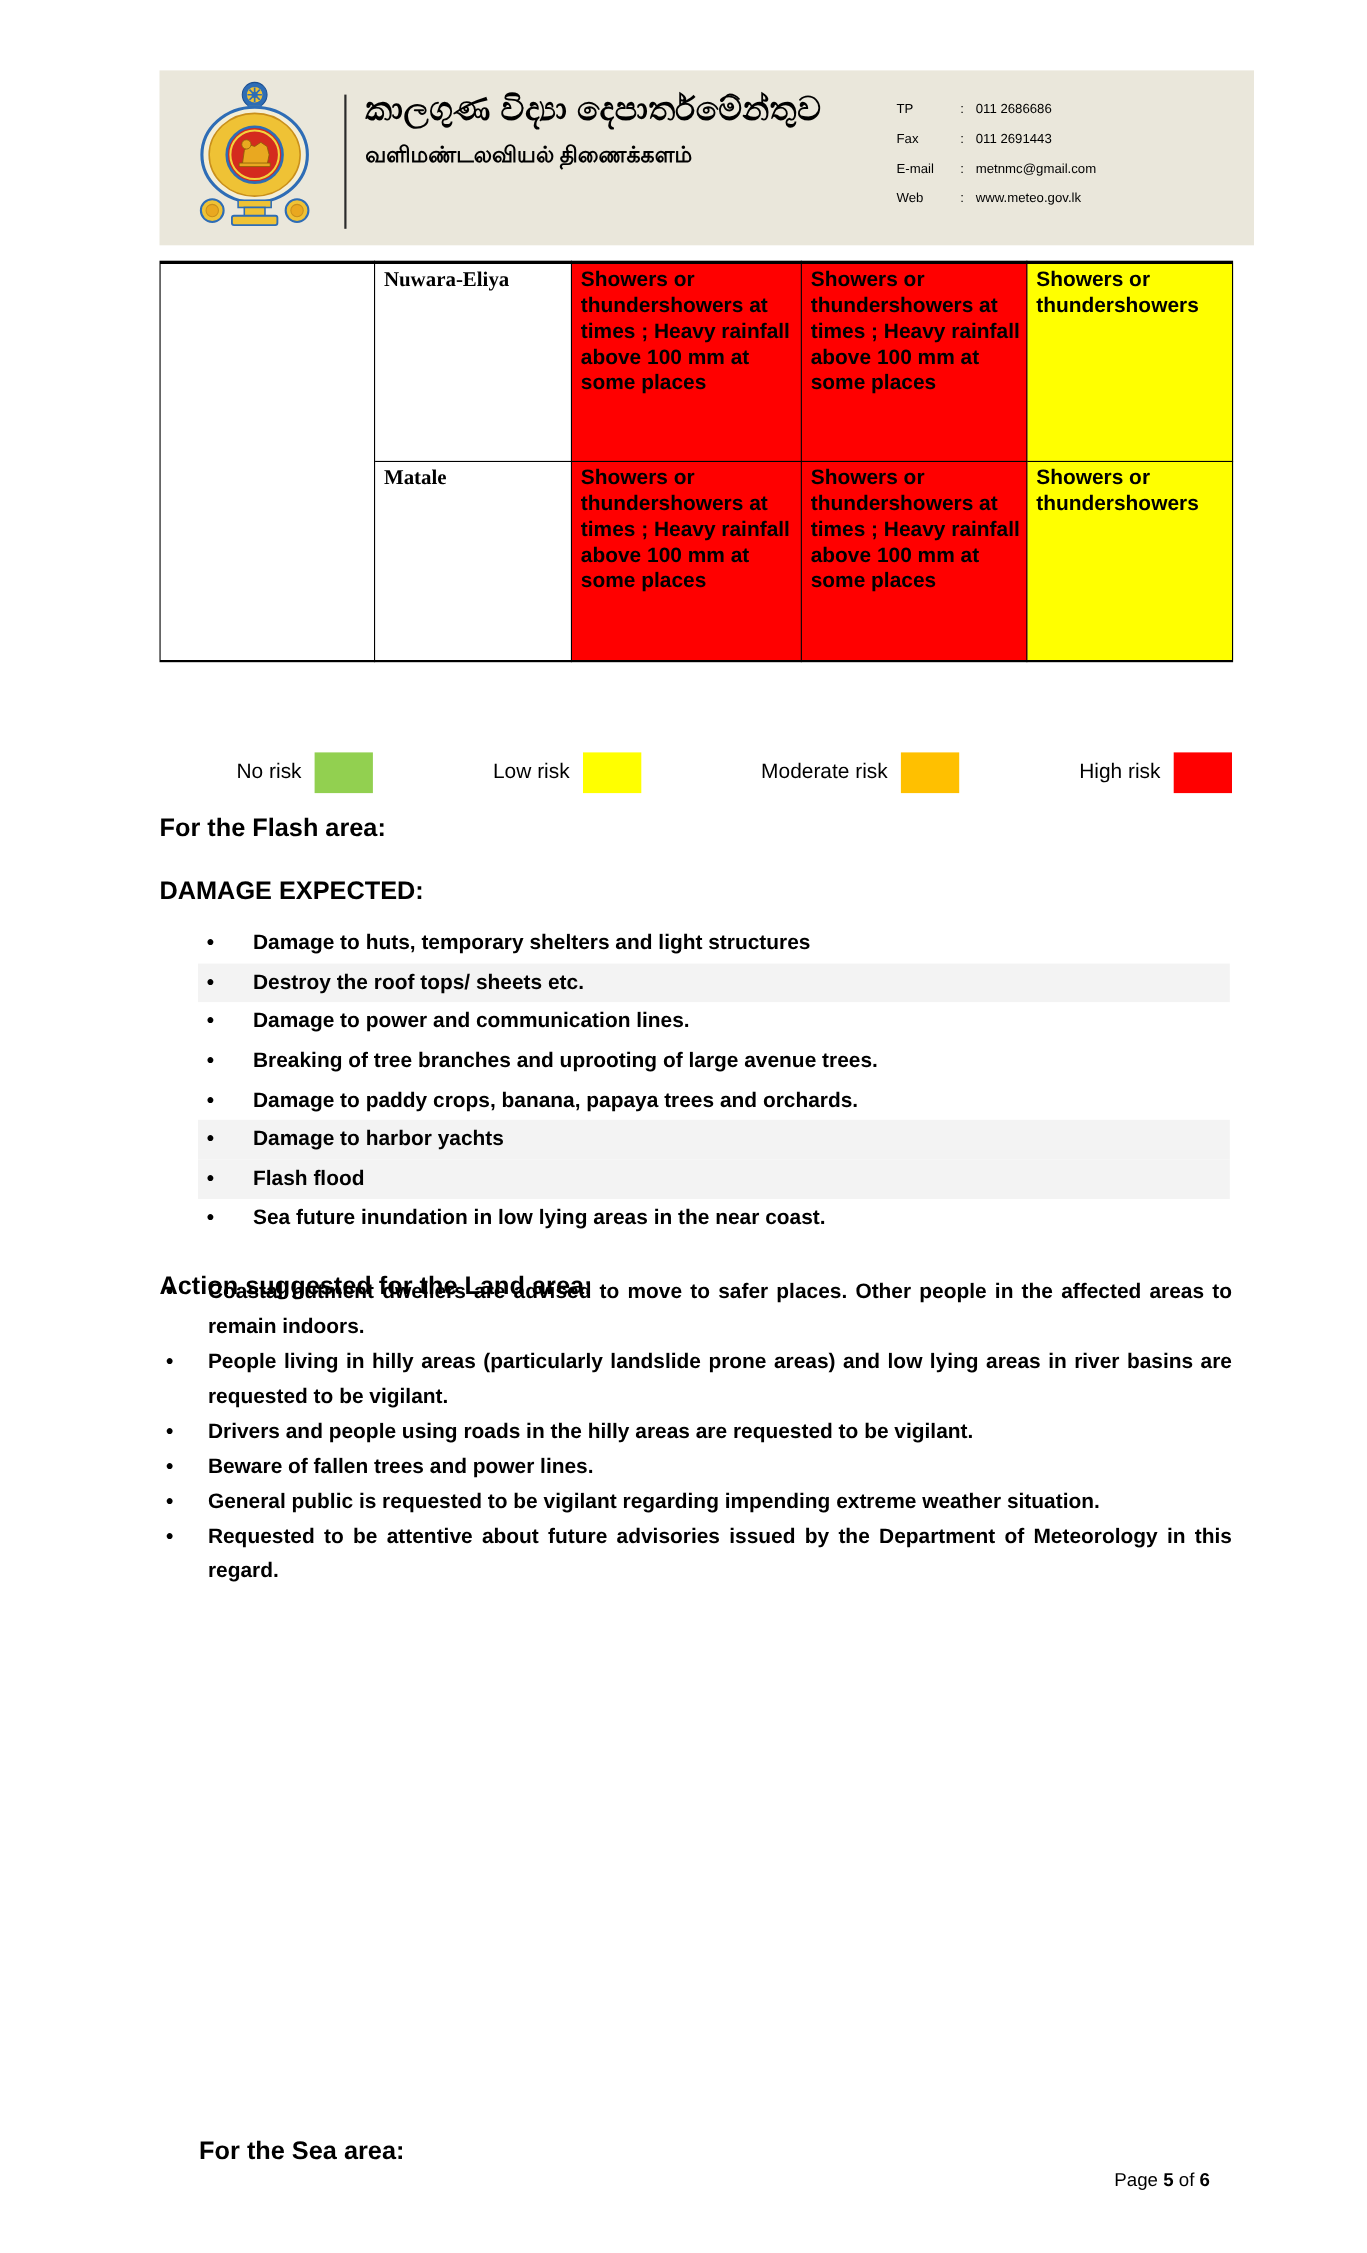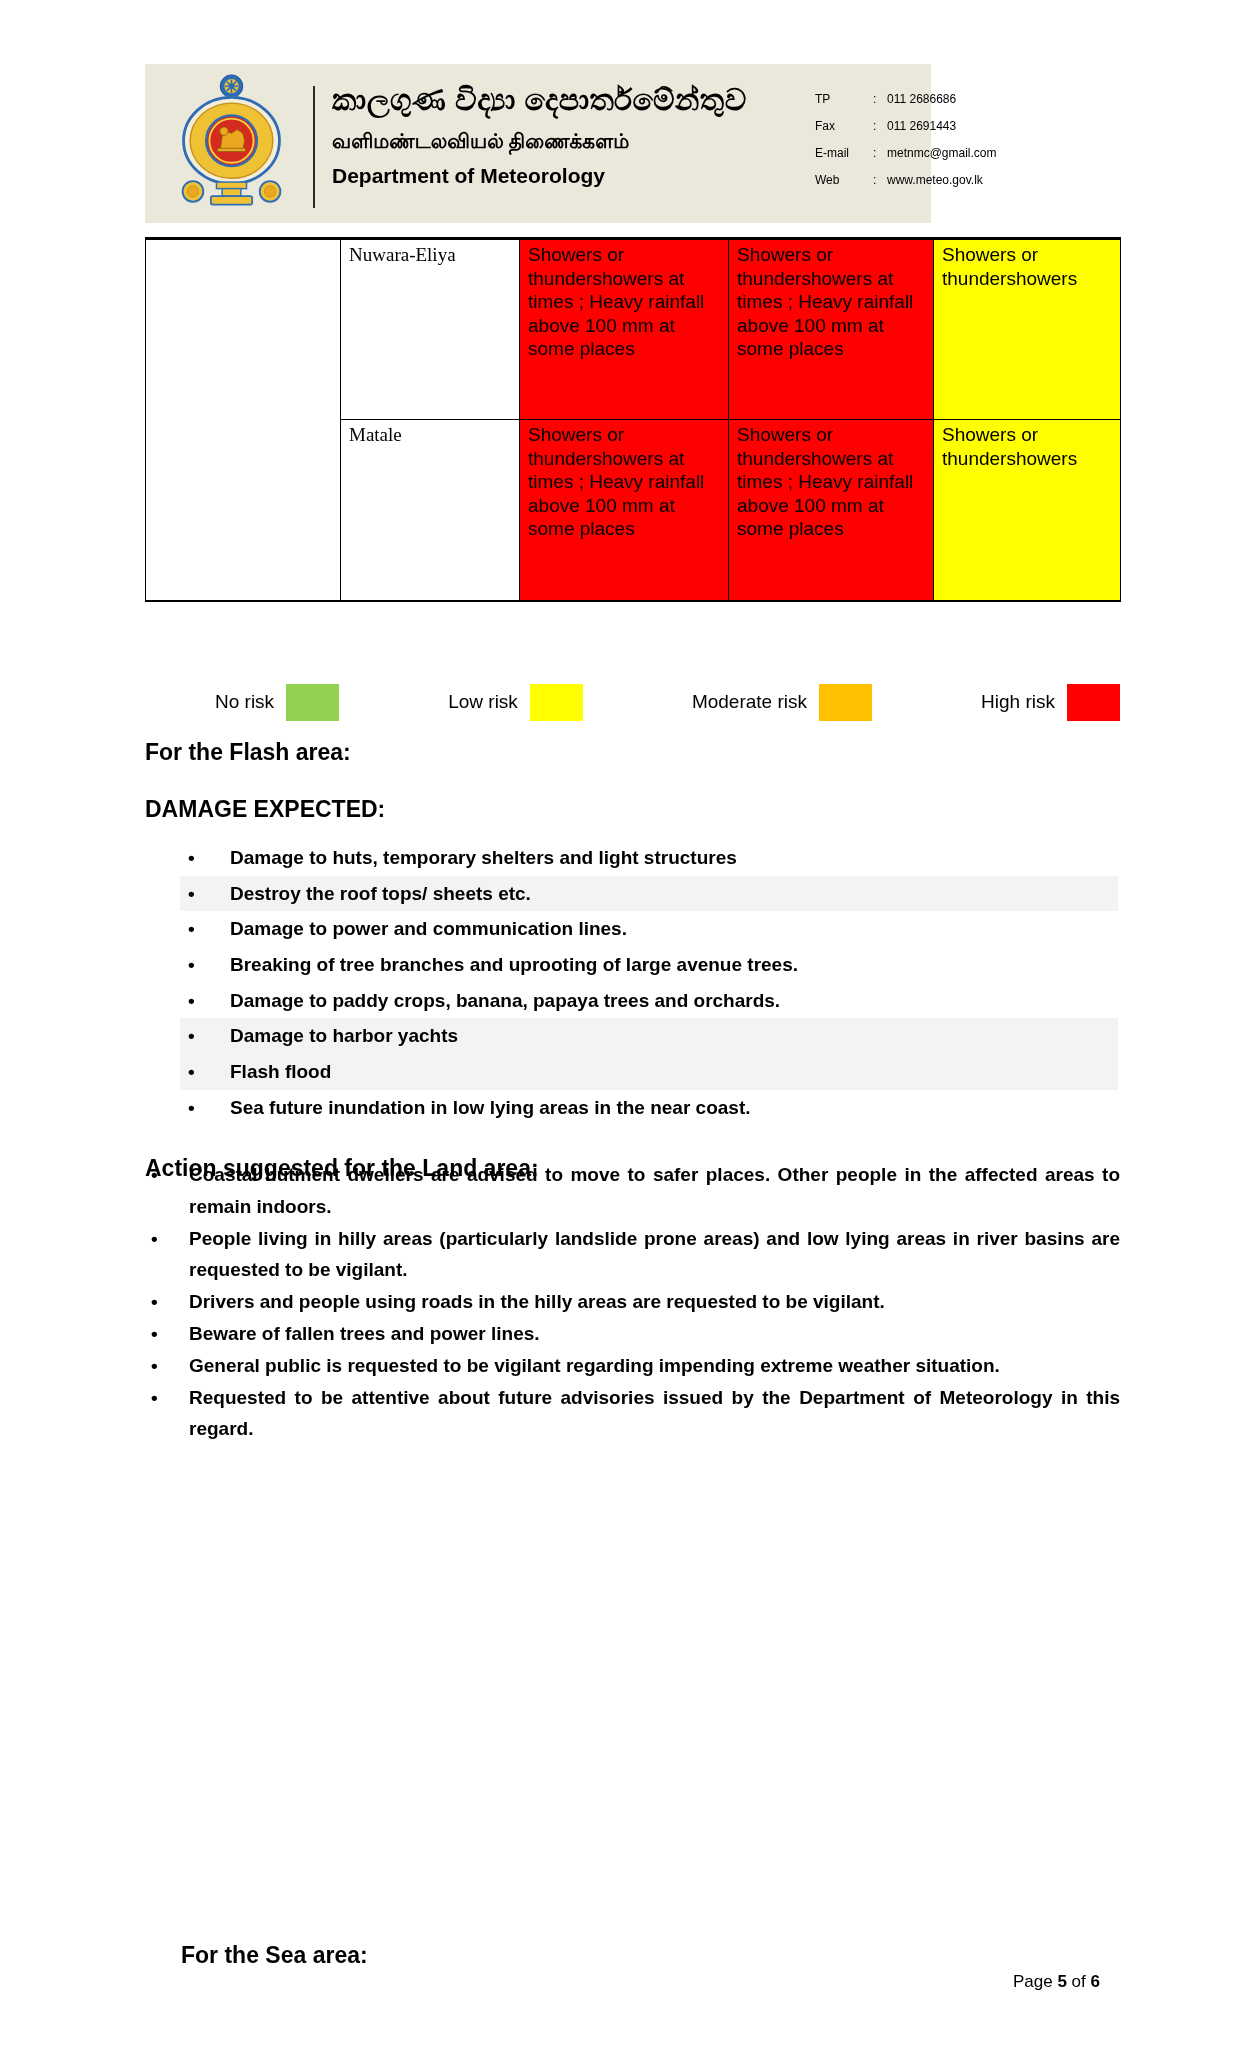--- a/index.html
+++ b/index.html
@@ -4,21 +4,21 @@
 <style>
   * { margin:0; padding:0; box-sizing:border-box; }
   html,body { background:#fff; }
   .page {
     position:relative; width:1243px; height:2048px; background:#ffffff;
     font-family:"Liberation Sans", sans-serif; color:#000; overflow:hidden;
   }
 
   
   .header-box {
-    position:absolute; left:145px; top:64px; width:786px; height:159px;
+    position:absolute; left:145px; top:64px; width:995px; height:159px;
     background:#EAE7DB;
     padding-left:36px;
   }
   .emblem { position:absolute; left:30px; top:9px; width:113px; height:141px; }
   .header-divider { position:absolute; left:168px; top:22px; width:2px; height:122px; background:#2b2b2b; }
   .header-titles { position:absolute; left:187px; top:16px; width:440px; }
   .title-sinhala { font-size:30px; font-weight:600; letter-spacing:0.5px; line-height:40px; }
   .title-tamil   { font-size:20px; font-weight:700; line-height:30px; margin-top:6px; font-family:"Liberation Serif", serif; }
   .title-english { font-size:21px; font-weight:700; line-height:28px; margin-top:6px; }
   .header-contact { position:absolute; left:670px; top:22px; font-size:12px; line-height:27px; }
@@ -35,21 +35,21 @@
   table.weather-table td {
     border:1px solid #000; vertical-align:top;
     font-size:19px; line-height:23.5px; padding:3px 4px 3px 8px;
   }
   td.spanner-cell { background:#fff; }
   td.district-cell {
     background:#fff; vertical-align:middle;
     font-family:"Liberation Serif", serif; font-size:21px; padding-left:8px;
   }
   td.valign-middle { vertical-align:middle; }
-  tr.weather-row { height:181px; }
+  tr.weather-row { height:181px;font-weight:bold; }
 
   
   .legend {
     position:absolute; left:215px; top:683px; width:905px; height:38px;
     display:flex; justify-content:space-between; align-items:center;
   }
   .legend-item { display:flex; align-items:center; }
   .legend-label { font-size:19px; margin-right:12px; }
   .legend-swatch { width:53px; height:37px; }
 
@@ -122,21 +122,20 @@
       <circle cx="19" cy="126" r="6" fill="#e9a820" stroke="#c98f1b" stroke-width="1"></circle>
       <circle cx="101" cy="126" r="11" fill="#efc235" stroke="#2e6db6" stroke-width="2"></circle>
       <circle cx="101" cy="126" r="6" fill="#e9a820" stroke="#c98f1b" stroke-width="1"></circle>
     </svg>
 
     <div class="header-divider"></div>
 
     <div class="header-titles">
       <div class="title-sinhala">කාලගුණ විද්‍යා දෙපාර්තමේන්තුව</div>
       <div class="title-tamil">வளிமண்டலவியல் திணைக்களம்</div>
-      <div class="title-english">Department of Meteorology</div>
     </div>
 
     <div class="header-contact">
       <div class="contact-row">
         <span class="contact-label">TP</span>
         <span class="contact-colon">:</span>
         <span class="contact-value">011 2686686</span>
       </div>
       <div class="contact-row">
         <span class="contact-label">Fax</span>

